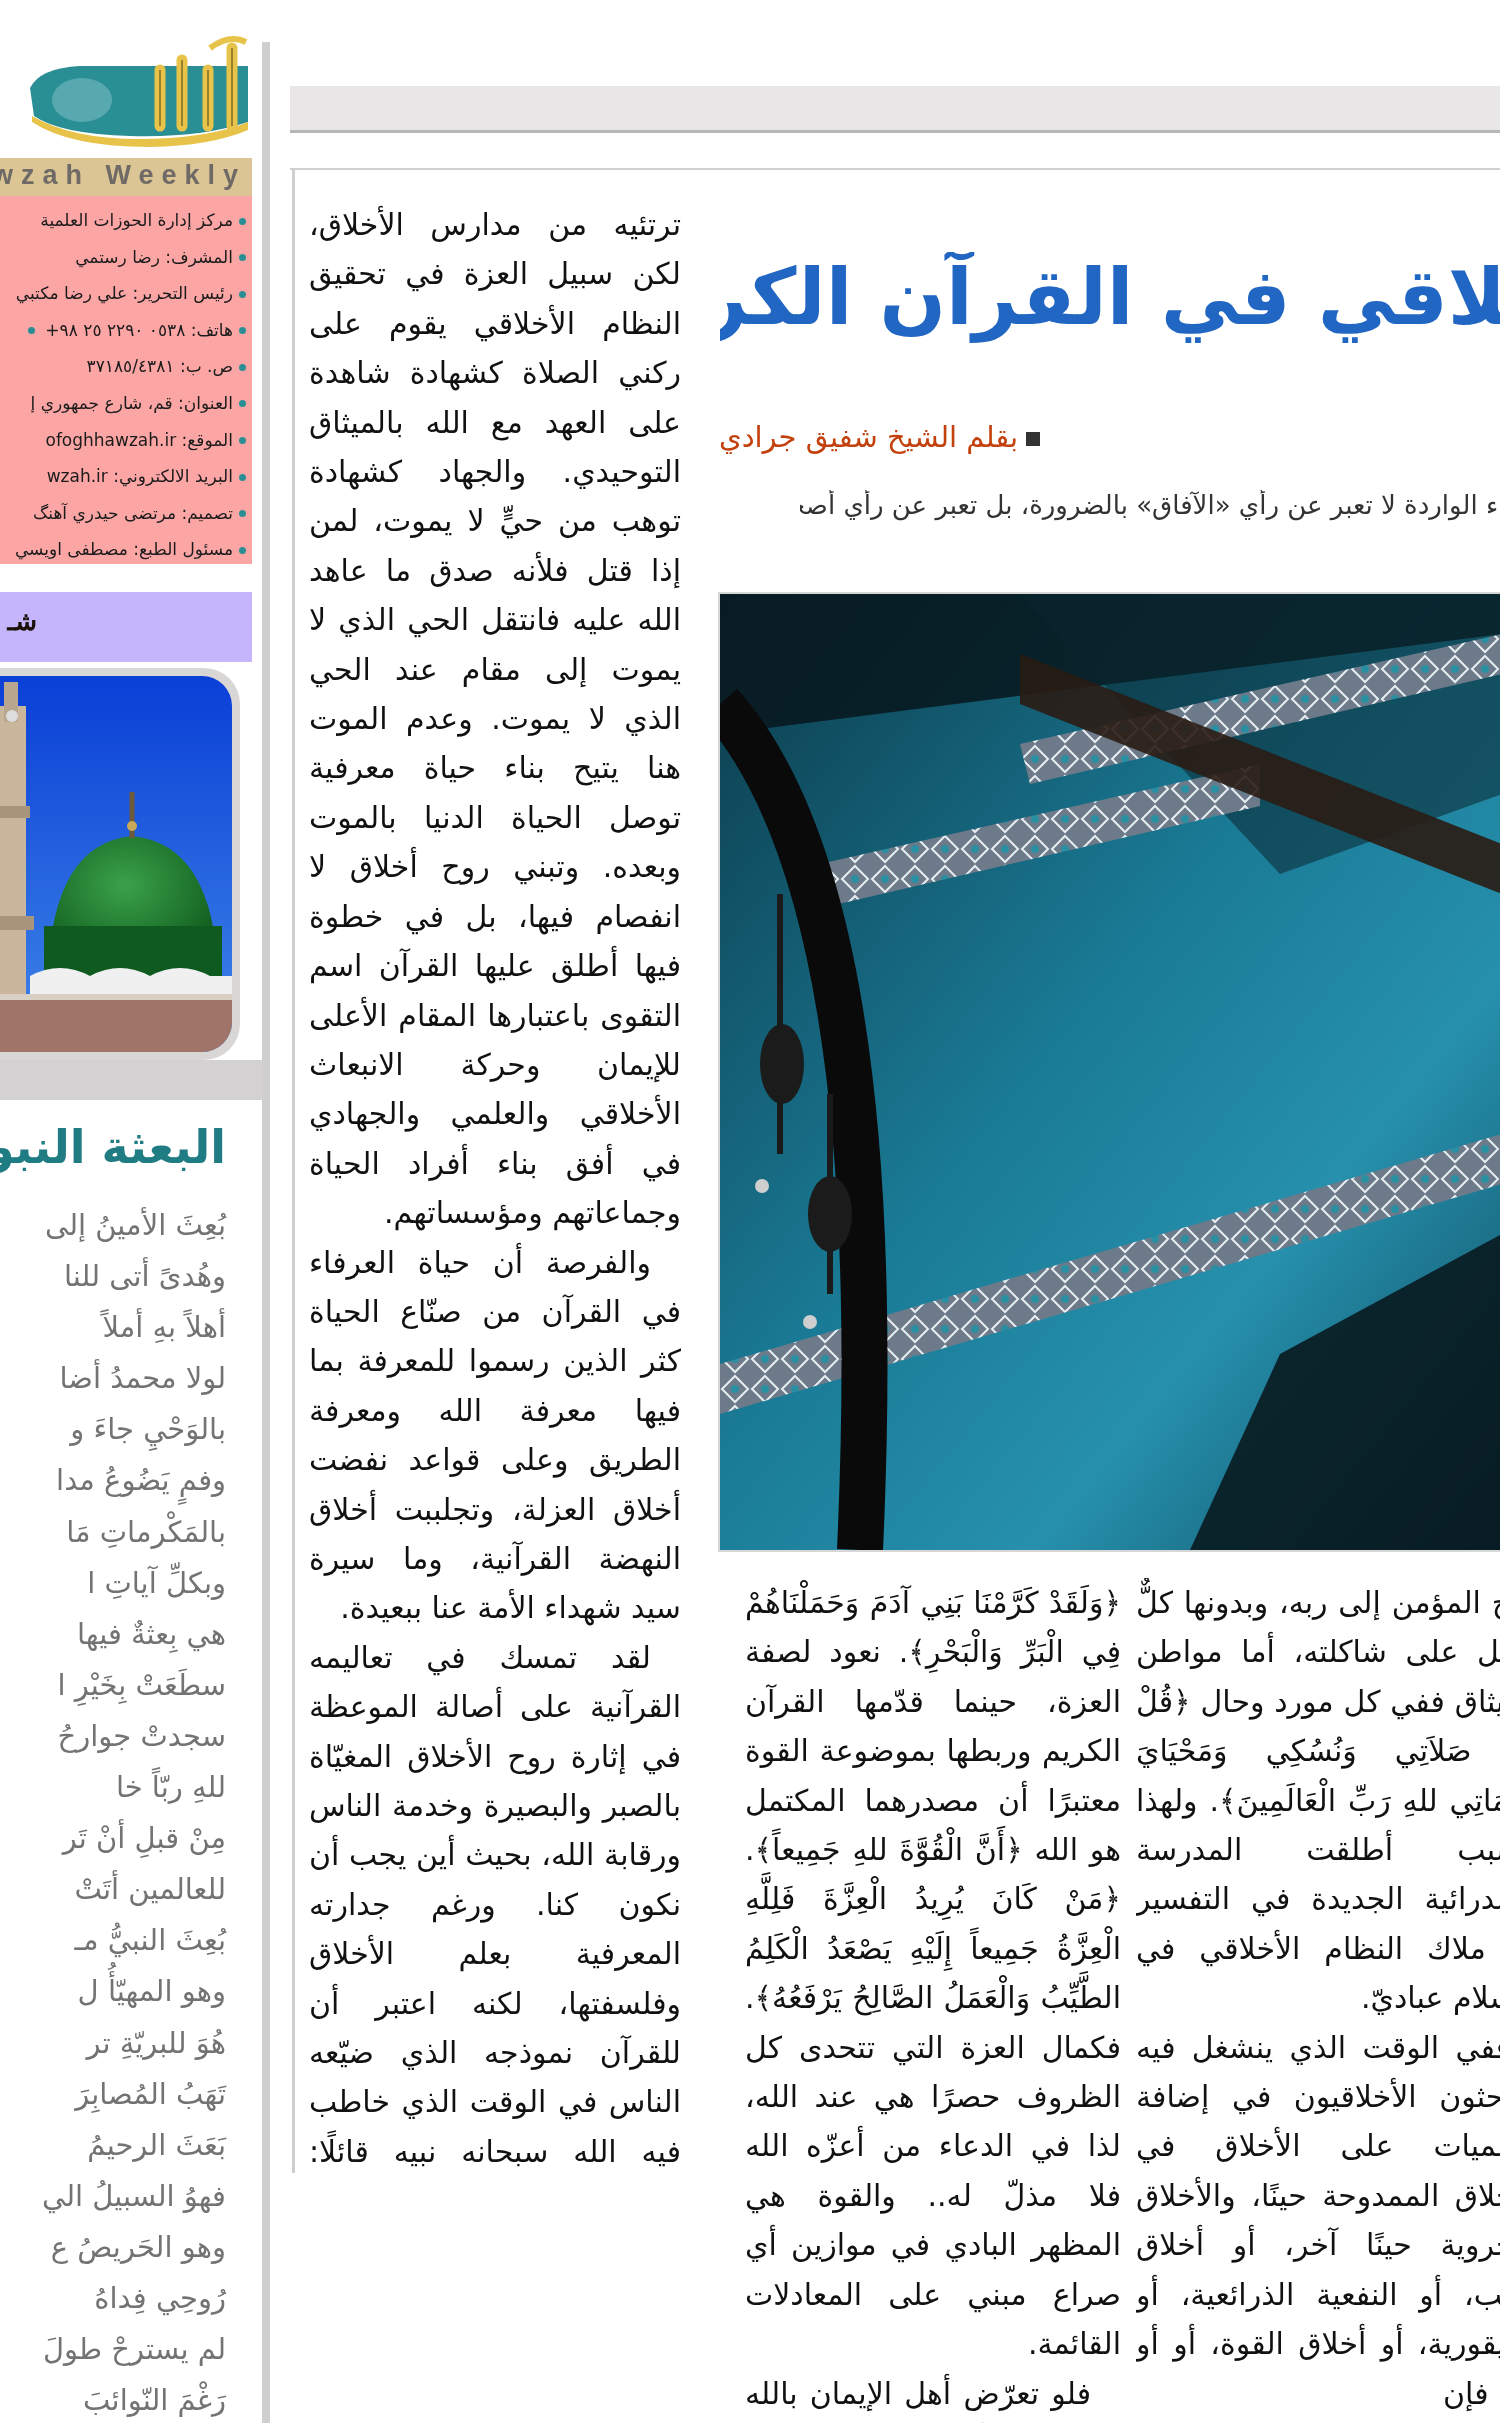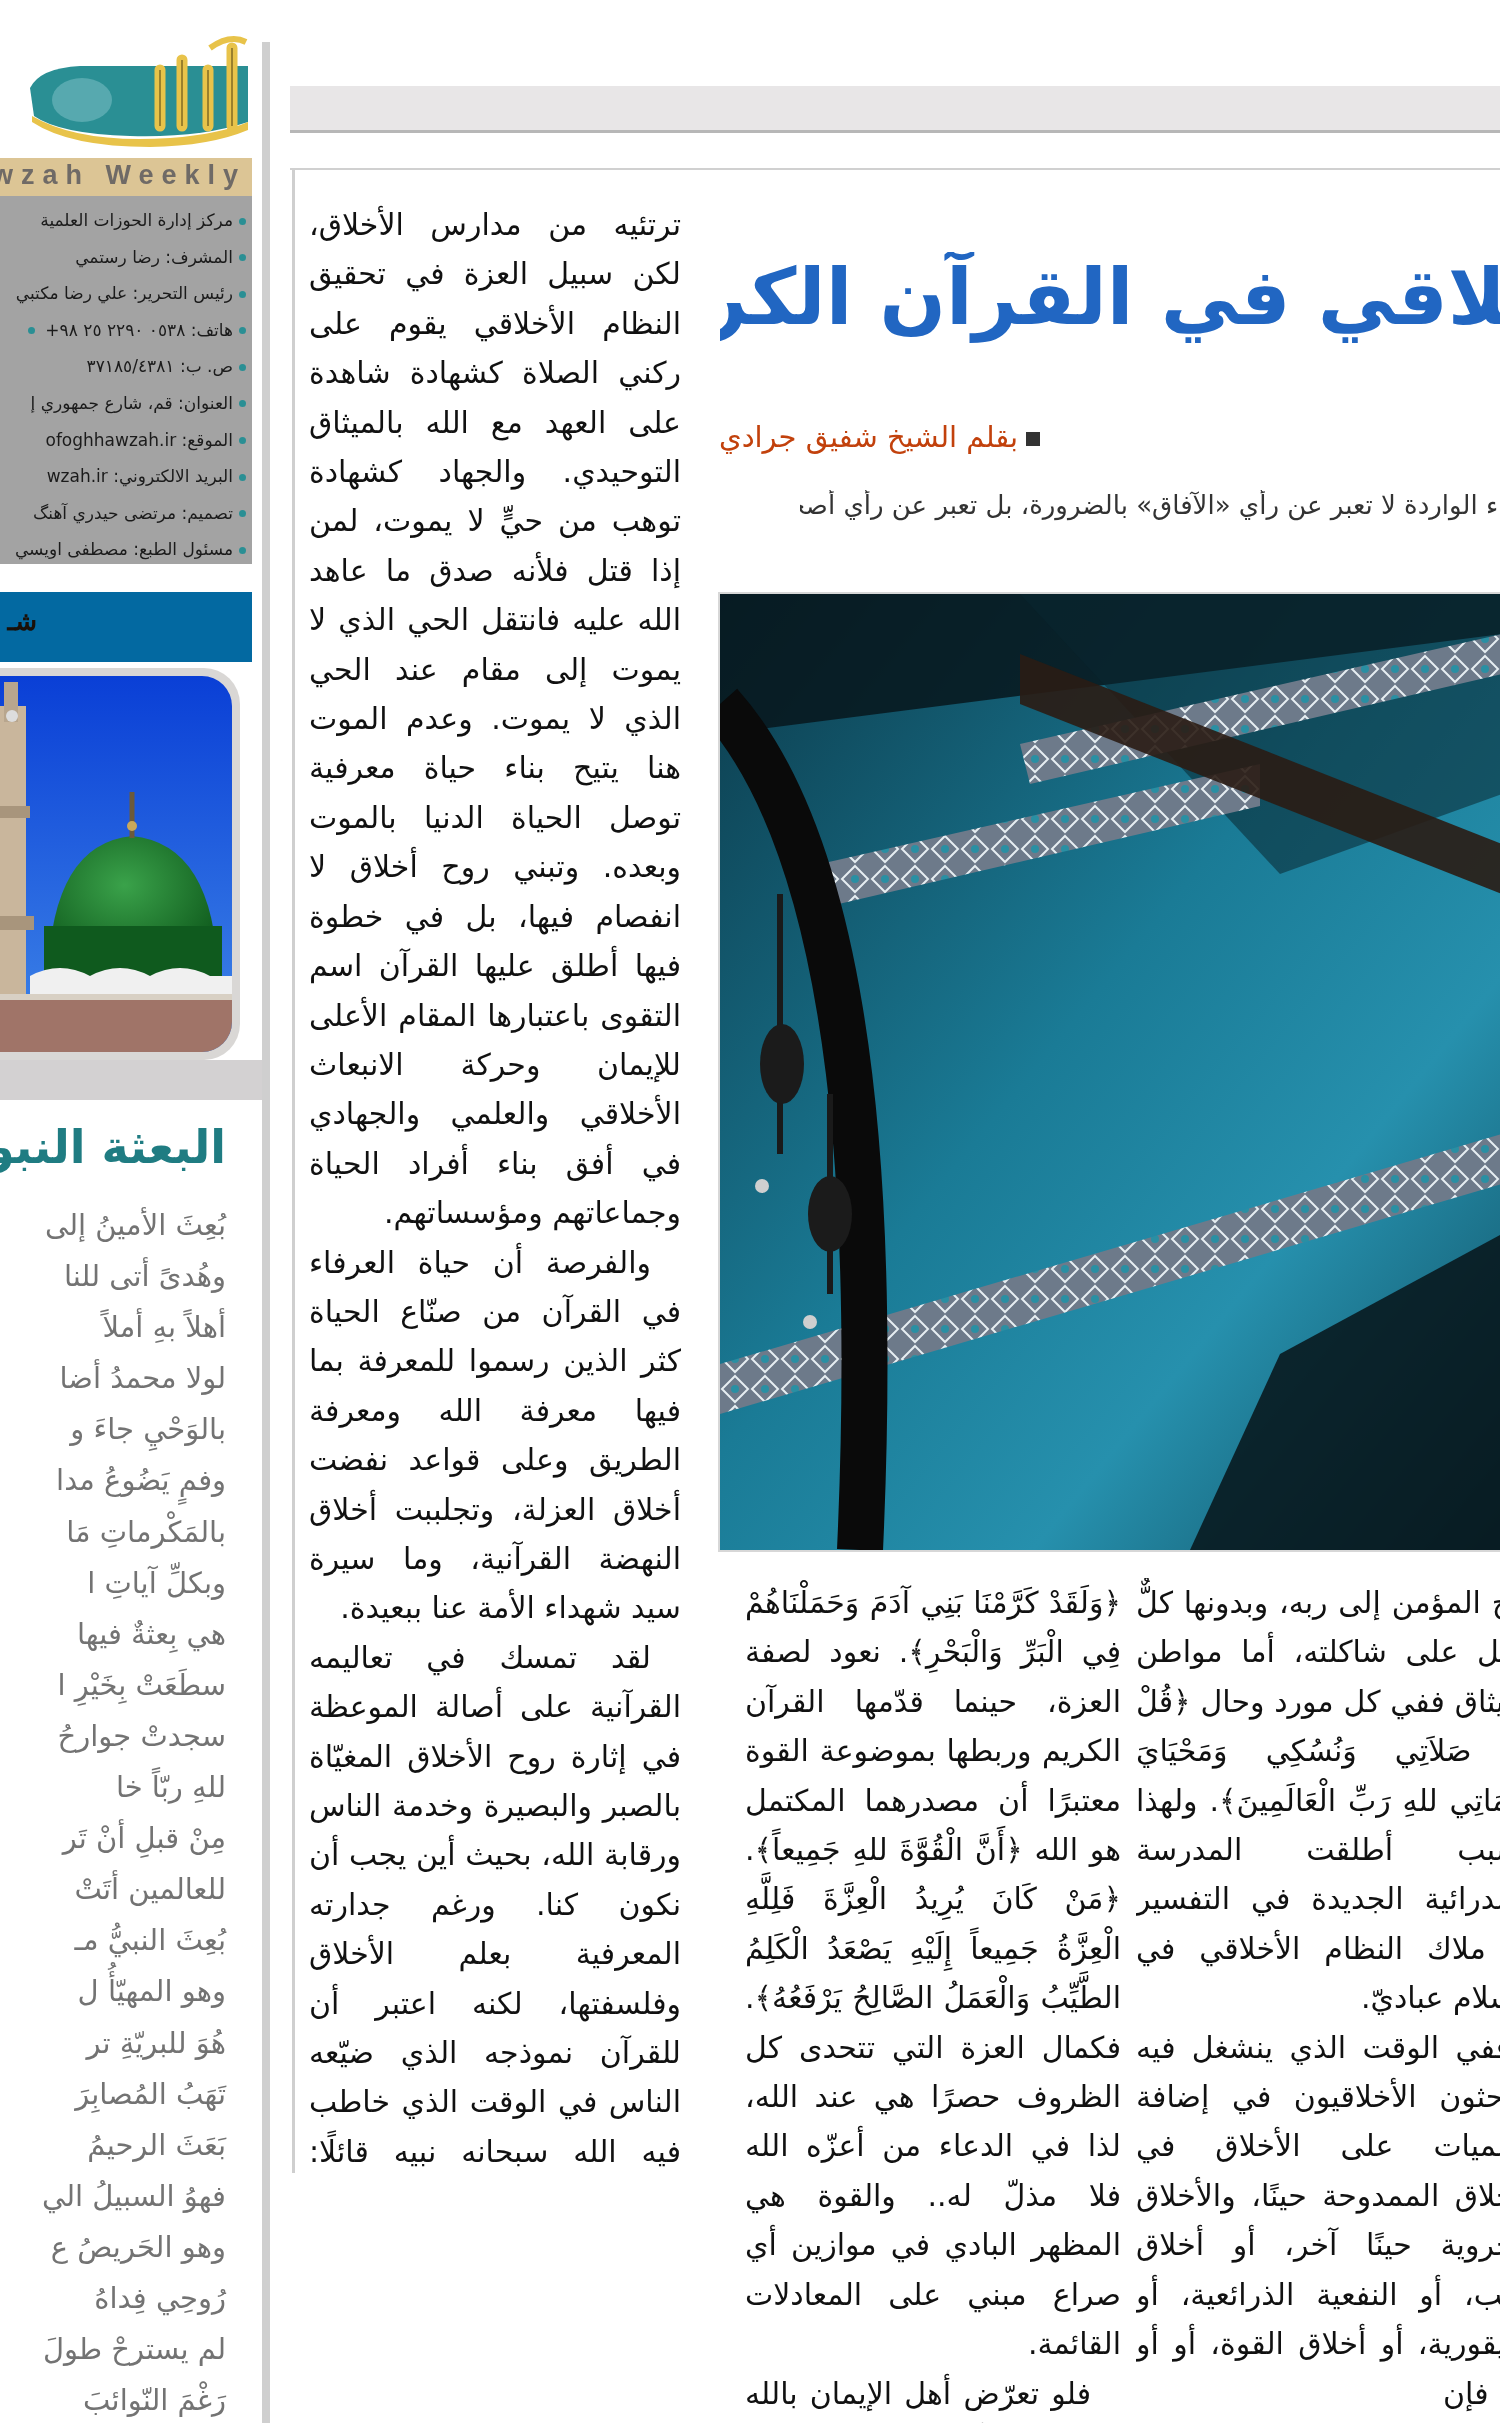--- a/index.html
+++ b/index.html
@@ -15,35 +15,35 @@
   .masthead-strip {
     left:0; top:158px; width:252px; height:38px; background:#dcc595;
     overflow:hidden; white-space:nowrap;
   }
   .masthead-strip span {
     position:absolute; right:6px; top:2px;
     font-family:"Liberation Sans", sans-serif; font-weight:bold;
     font-size:27px; letter-spacing:8px; color:#6f6a66;
   }
   .credits {
-    left:0; top:196px; width:252px; height:368px; background:#a3a3a3;
+    left:0; top:196px; width:252px; height:368px; background:#fca5a5;
     direction:rtl; overflow:hidden;
   }
   .credits ul { list-style:none; margin:0; padding:6px 6px 0 0; }
   .credits li {
     font-size:17px; line-height:36.6px; color:#1b1b1b; white-space:nowrap;
     font-family:"DejaVu Sans", sans-serif;
   }
   .credits li .dot {
     display:inline-block; width:7px; height:7px; border-radius:50%;
     background:#2a8f94; margin-left:6px; vertical-align:middle;
   }
   .credits li .dot2 { margin-right:10px; }
   .section-tab {
-    left:0; top:592px; width:252px; height:70px; background:#0369a1;
+    left:0; top:592px; width:252px; height:70px; background:#c4b5fd;
     direction:rtl; overflow:hidden;
   }
   .section-tab span {
     position:absolute; right:215px; top:14px; white-space:nowrap;
     font-family:"DejaVu Serif", serif; font-weight:bold; font-size:26px; color:#1a1008;
   }
   .medina-frame {
     left:0; top:668px; width:240px; height:392px; background:#d9d7d5;
     border-radius:0 36px 36px 0; overflow:hidden;
   }

